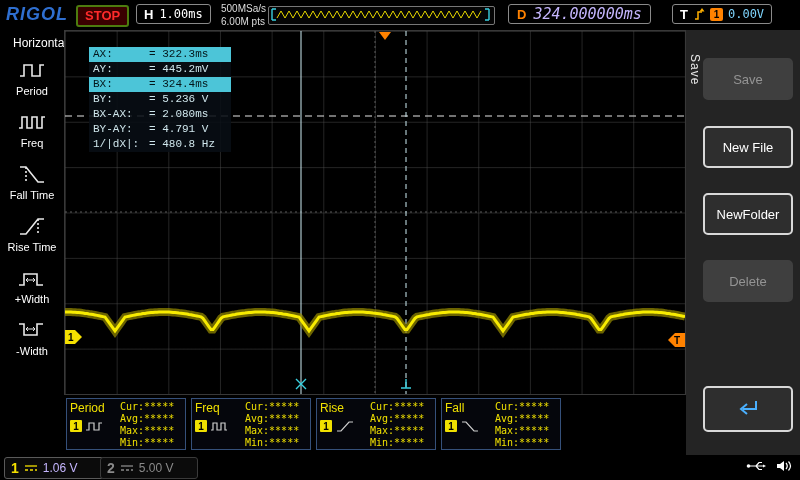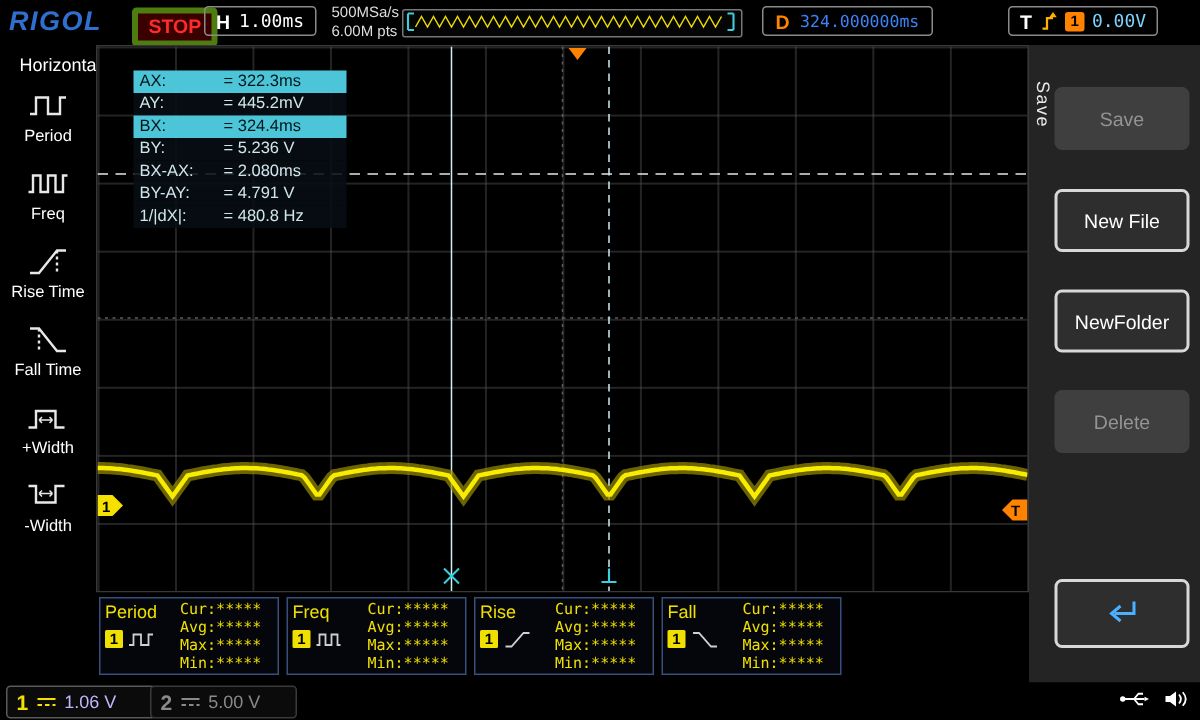--- a/index.html
+++ b/index.html
@@ -4,34 +4,34 @@
 <style>
   html,body{margin:0;padding:0;background:#000;}
   .screen{position:relative;width:800px;height:480px;background:#000;overflow:hidden;
           font-family:"Liberation Sans",sans-serif;color:#fff;}
   .mono{font-family:"DejaVu Sans Mono",monospace;}
 
   
   .topbar{position:absolute;left:0;top:0;width:800px;height:30px;background:#000;}
   .logo{position:absolute;left:6px;top:4px;font-weight:bold;font-style:italic;
         font-size:18px;letter-spacing:1px;color:#2f6fd0;}
-  .stop{position:absolute;left:88px;top:5px;height:16px;line-height:16px;padding:1px 7px;
-        background:#3a0000;border:4px solid #4d7c0f;border-radius:3px;
+  .stop{position:absolute;left:76px;top:5px;height:16px;line-height:16px;padding:1px 7px;
+        background:#3a0000;border:2px solid #4d7c0f;border-radius:3px;
         color:#ff2a2a;font-weight:bold;font-size:13px;}
   .hgroup{position:absolute;left:136px;top:4px;height:18px;border:1px solid #8a8a8a;
         border-radius:3px;display:flex;align-items:center;gap:6px;padding:0 7px;}
   .hletter{font-weight:bold;font-size:13px;color:#fff;}
   .hval{font-size:12px;color:#fff;}
   .acq{position:absolute;left:204px;top:2px;font-size:10px;line-height:13px;color:#ddd;margin-left:17px;}
   .preview{position:absolute;left:268px;top:6px;width:225px;height:17px;
         border:1px solid #777;border-radius:2px;background:#050505;}
   .dgroup{position:absolute;left:508px;top:4px;height:18px;border:1px solid #8a8a8a;
         border-radius:3px;display:flex;align-items:center;gap:7px;padding:0 8px;}
   .dletter{font-weight:bold;font-size:13px;color:#ff8200;}
-  .dval{font-size:11px;color:#3b82f6;}
+  .dval{font-size:15px;color:#c4b5fd;font-style:italic;}
   .tgroup{position:absolute;left:672px;top:4px;height:18px;border:1px solid #8a8a8a;
         border-radius:3px;display:flex;align-items:center;gap:5px;padding:0 7px;}
   .tletter{font-weight:bold;font-size:13px;color:#fff;}
   .chsq{width:13px;height:13px;background:#ff8200;color:#000;font-weight:bold;font-size:10px;
         display:flex;align-items:center;justify-content:center;border-radius:2px;}
   .tval{font-size:12px;color:#7dd3fc;}
 
   
   .leftmenu{position:absolute;left:0;top:30px;width:64px;height:425px;background:#000;
         display:flex;flex-direction:column;align-items:center;}
@@ -42,21 +42,21 @@
 
   
   .graticule{position:absolute;left:64px;top:30px;width:622px;height:365px;background:#000;
         border:1px solid #383838;box-sizing:border-box;
         background-image:
           linear-gradient(rgba(80,80,80,.45) 1px, transparent 1px),
           linear-gradient(90deg, rgba(80,80,80,.45) 1px, transparent 1px);
         background-size:calc(100%/12) calc(100%/8);}
   .graticule svg{position:absolute;left:0;top:0;}
   .cursor-box{position:absolute;left:24px;top:16px;width:142px;font-size:11px;
-        font-family:Liberation Sans, sans-serif;}
+        font-family:Liberation Mono, monospace;}
   .crow{display:flex;height:15px;line-height:15px;padding:0 4px;
         background:rgba(8,14,20,.88);color:#cfe6ec;}
   .crow.hl{background:#4cc5d8;color:#04161a;}
   .cl{width:56px;}
   .cv{flex:1;}
 
   
   .rightmenu{position:absolute;left:686px;top:30px;width:114px;height:425px;background:#242424;}
   .rm-tab{position:absolute;left:2px;top:24px;writing-mode:vertical-rl;font-size:12px;
         color:#e8e8e8;letter-spacing:1px;}
@@ -146,32 +146,32 @@
 
     <div class="lm-item">
       <svg width="30" height="24" viewBox="0 0 30 24">
         <path d="M2,18 h3 v-11 h5 v11 h5 v-11 h5 v11 h5 v-11 h3"></path>
       </svg>
       <div class="lm-label">Freq</div>
     </div>
 
     <div class="lm-item">
       <svg width="30" height="24" viewBox="0 0 30 24">
+        <path d="M3,5 h6 l12,15 h6"></path>
+        <path d="M9,5 v15" stroke-dasharray="2 2"></path>
+      </svg>
+      <div class="lm-label">Fall Time</div>
+    </div>
+
+    <div class="lm-item">
+      <svg width="30" height="24" viewBox="0 0 30 24">
         <path d="M3,20 h6 l12,-15 h6"></path>
         <path d="M21,5 v15" stroke-dasharray="2 2"></path>
       </svg>
       <div class="lm-label">Rise Time</div>
-    </div>
-
-    <div class="lm-item">
-      <svg width="30" height="24" viewBox="0 0 30 24">
-        <path d="M3,5 h6 l12,15 h6"></path>
-        <path d="M9,5 v15" stroke-dasharray="2 2"></path>
-      </svg>
-      <div class="lm-label">Fall Time</div>
     </div>
 
     <div class="lm-item">
       <svg width="30" height="24" viewBox="0 0 30 24">
         <path d="M2,19 h5 v-11 h13 v11 h6"></path>
         <path d="M9,14 h9 M9,14 l2,-2 M9,14 l2,2 M18,14 l-2,-2 M18,14 l-2,2" stroke-width="1"></path>
       </svg>
       <div class="lm-label">+Width</div>
     </div>
 

